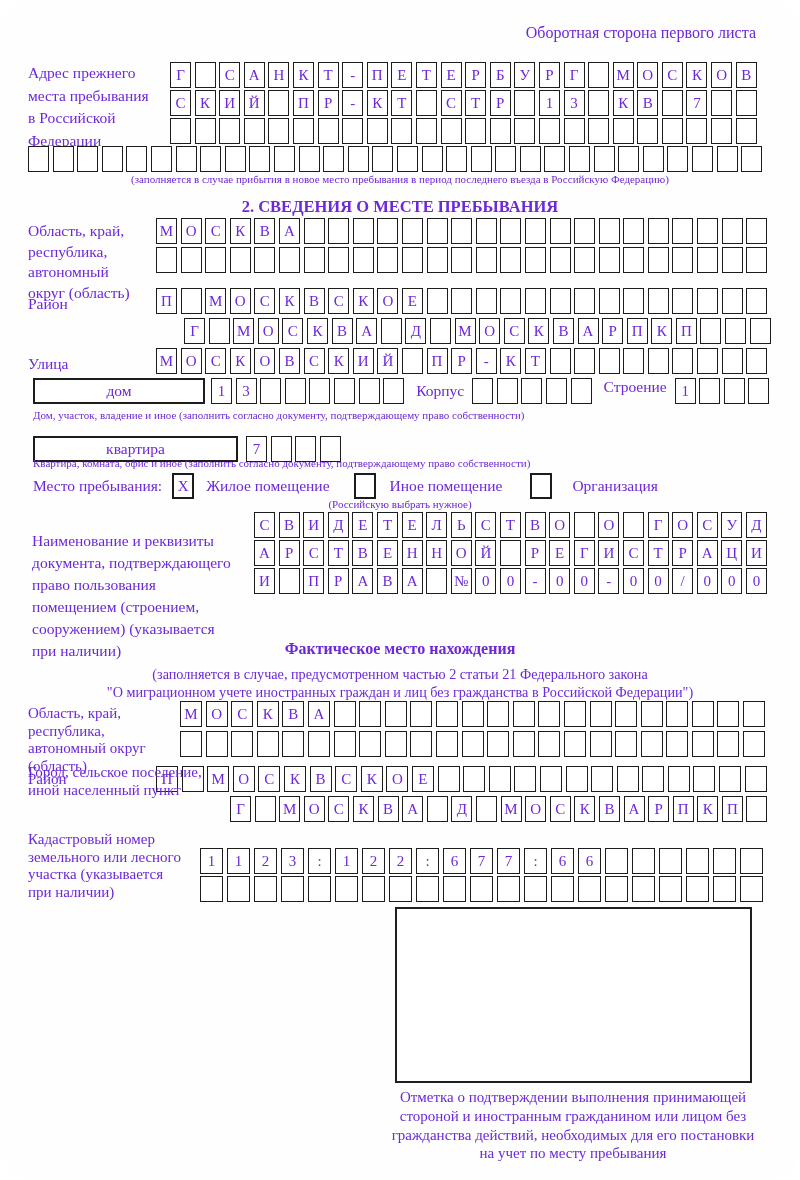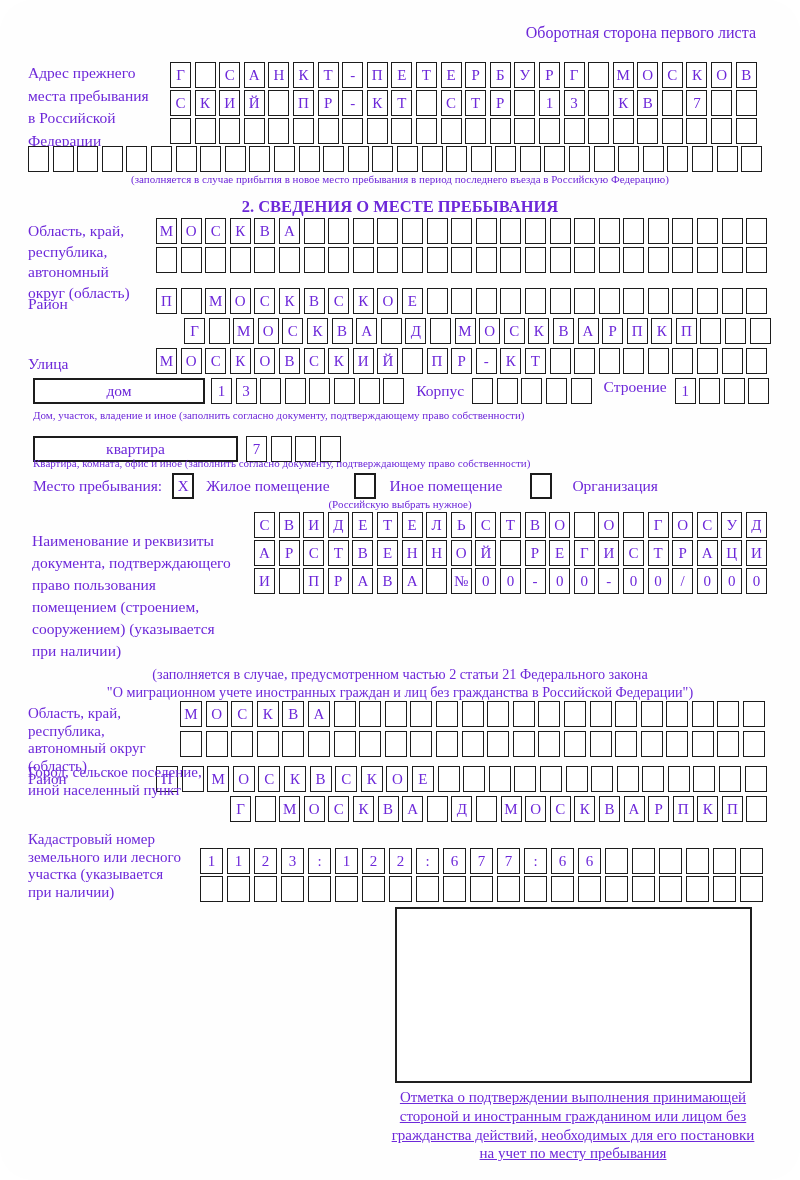--- a/index.html
+++ b/index.html
@@ -31,21 +31,21 @@
     display:flex; align-items:center; justify-content:center; font-size:15.5px;
   }
   .inl { font-size:15.5px; white-space:nowrap; }
   .cb {
     width:22px; height:26px; border:2px solid #1c1c1c; background:#fff; flex:none;
     display:flex; align-items:center; justify-content:center; font-size:15px;
   }
   .stampbox { position:absolute; border:2px solid #1f1f1f; background:#fff; }
   .stampnote {
     position:absolute; left:373px; width:400px; top:1088px;
-    font-size:15px; line-height:18.8px; text-align:center; white-space:pre-line;text-decoration:underline;
+    font-size:15px; line-height:18.8px; text-align:center; white-space:pre-line;
   }
 </style>
 </head>
 <body>
 
 <div class="page">
 
   <div class="corner">Оборотная сторона первого листа</div>
 
   <div class="lbl" style="left:28px; top:62px; line-height:22.5px;">Адрес прежнего
@@ -431,20 +431,21 @@
       <div class="cell">0</div>
       <div class="cell">-</div>
       <div class="cell">0</div>
       <div class="cell">0</div>
       <div class="cell">/</div>
       <div class="cell">0</div>
       <div class="cell">0</div>
       <div class="cell">0</div>
     </div>
 
+  <div class="title" style="top:640px; font-size:16px;">Фактическое место нахождения</div>
   <div class="note ctr" style="top:666px; font-size:14.2px;">(заполняется в случае, предусмотренном частью 2 статьи 21 Федерального закона</div>
   <div class="note ctr" style="top:684px; font-size:14.2px;">"О миграционном учете иностранных граждан и лиц без гражданства в Российской Федерации")</div>
 
   <div class="lbl tight" style="left:28px; top:705px;">Область, край,
 республика,
 автономный округ
 (область)</div>
   <div class="cells absr cw22" style="left:180px; top:701px;">
       <div class="cell">М</div>
       <div class="cell">О</div>

